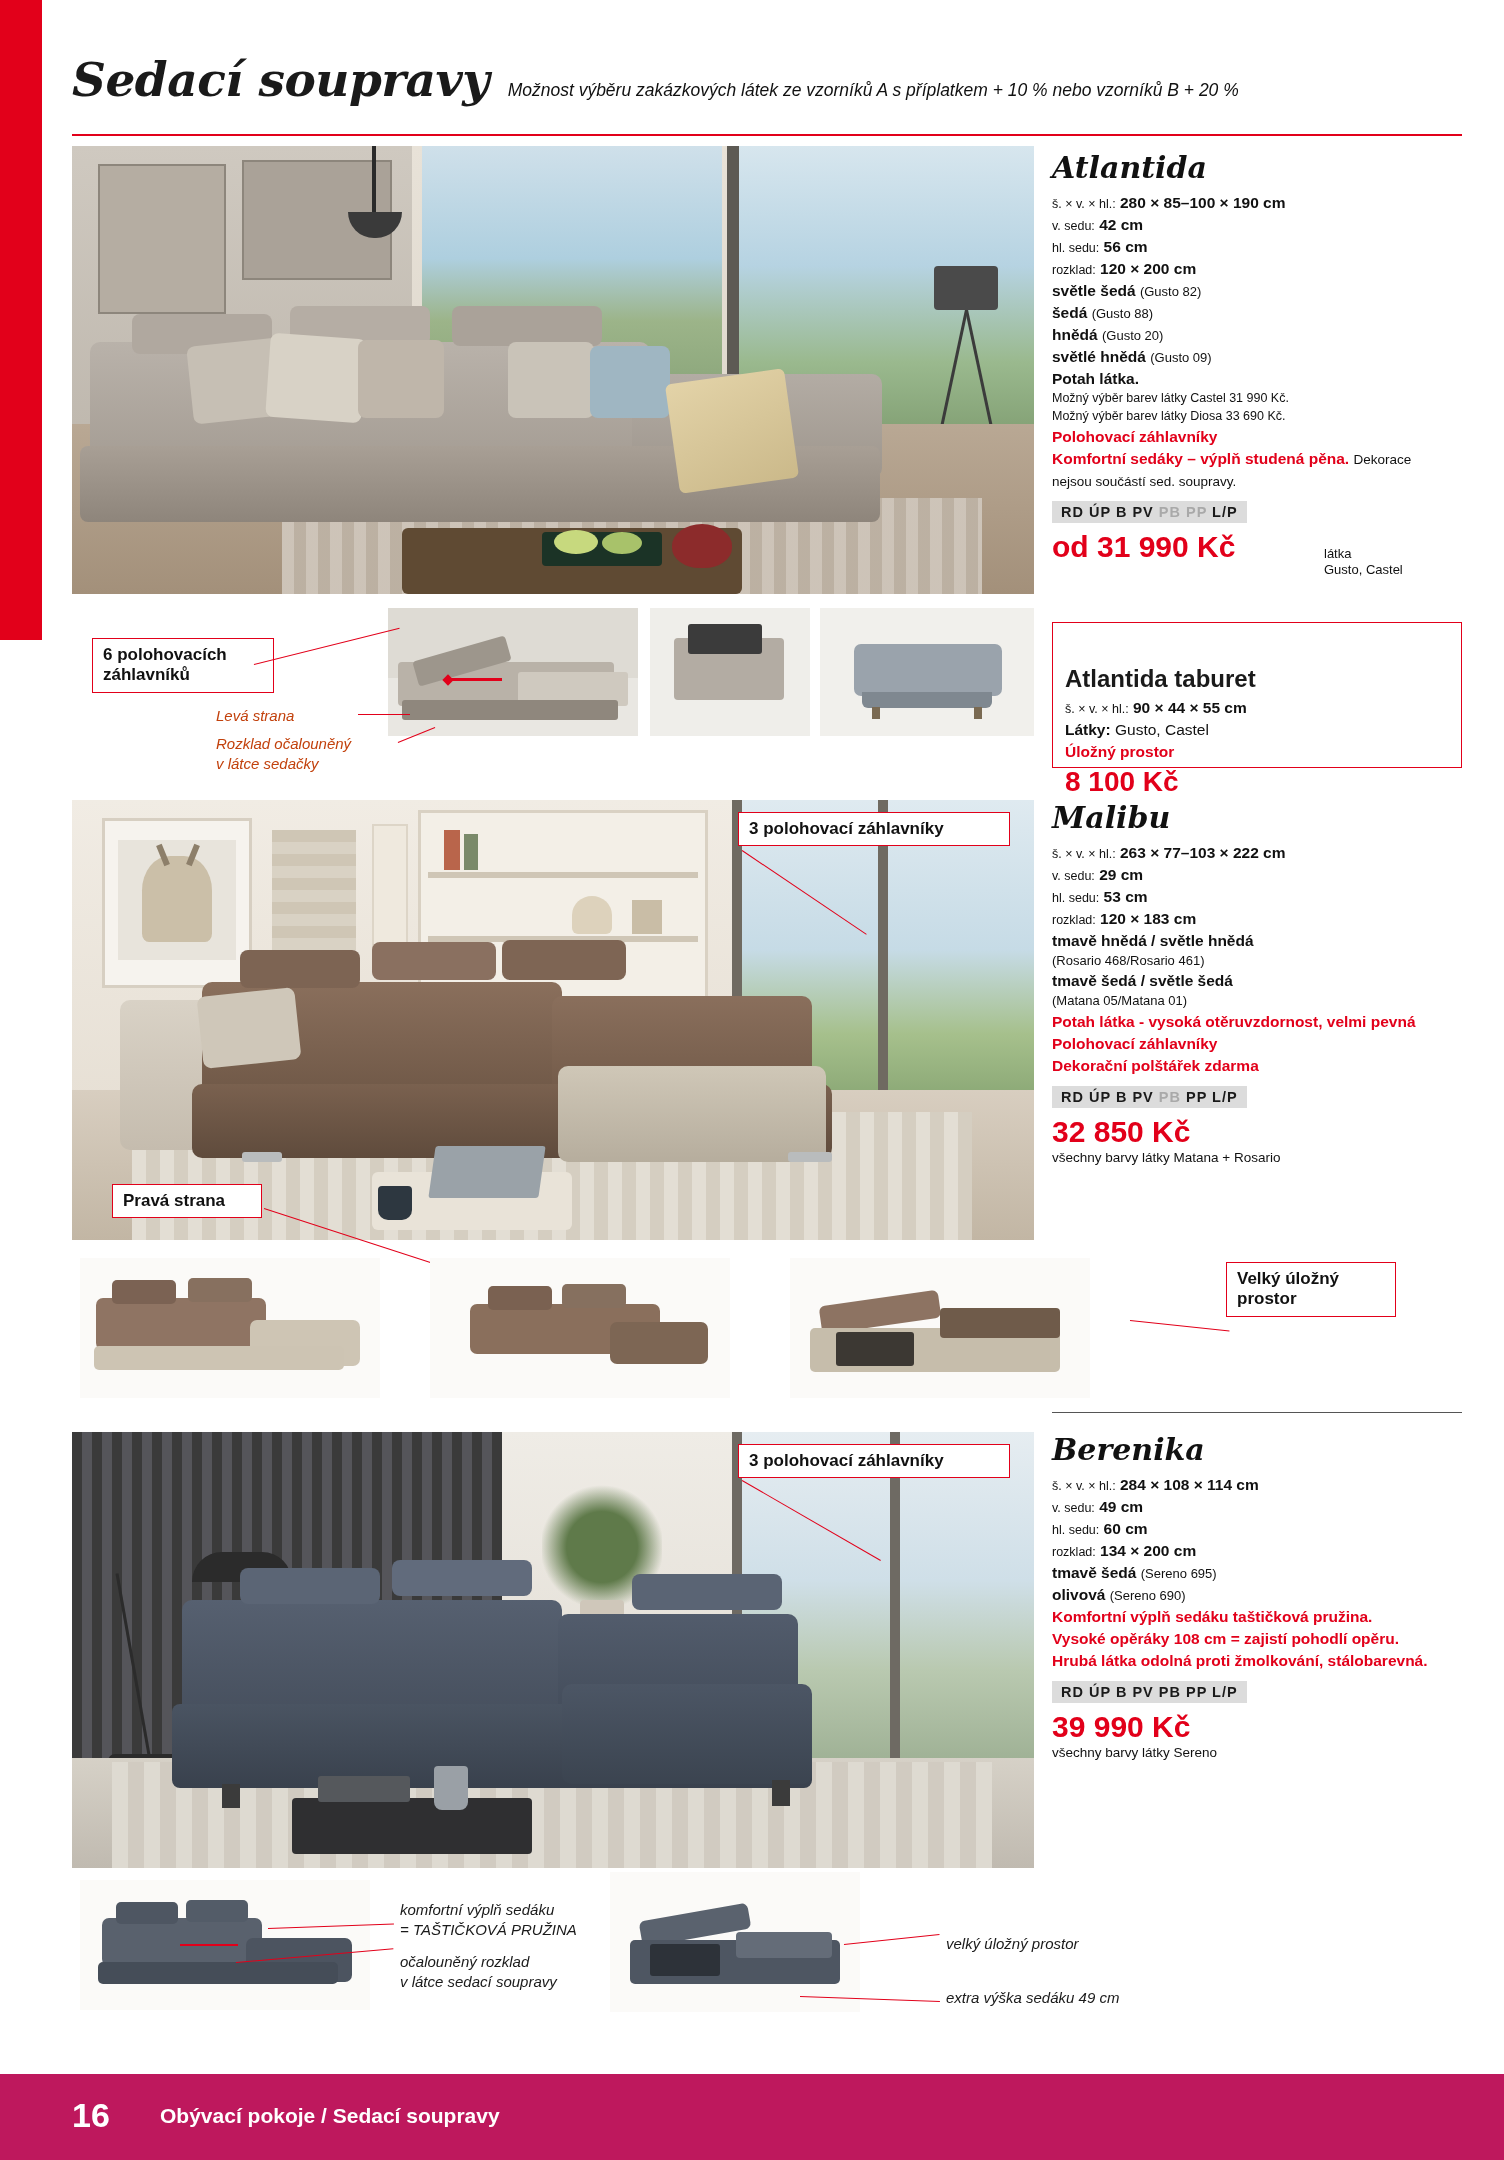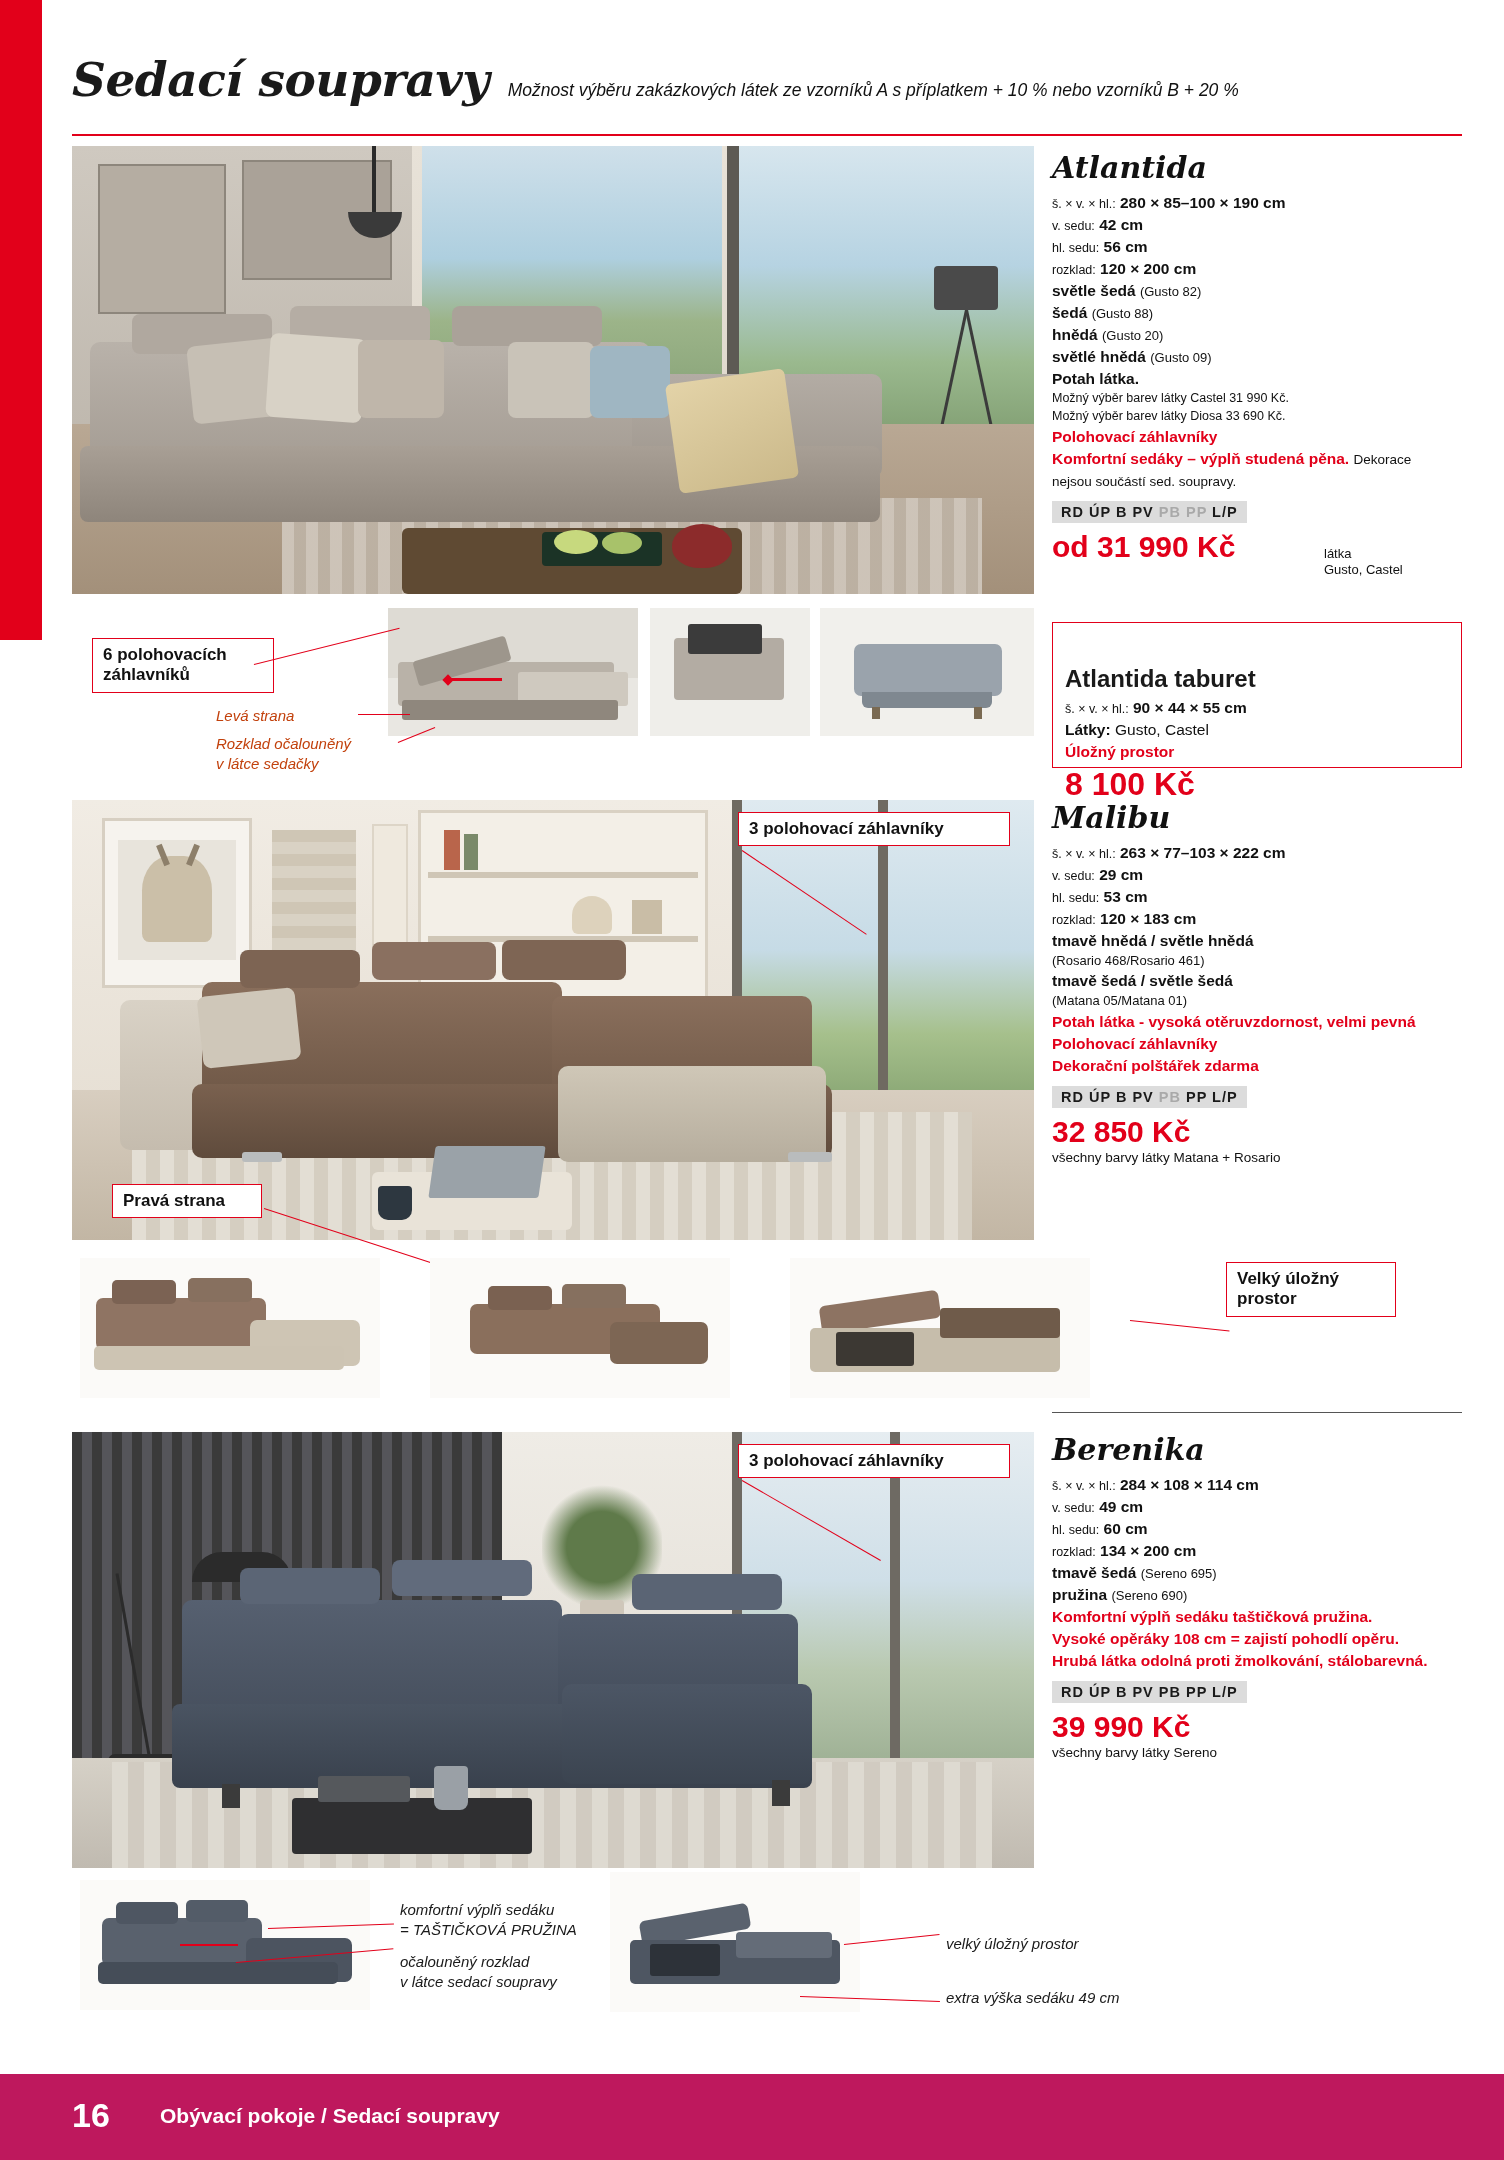--- a/index.html
+++ b/index.html
@@ -54,21 +54,21 @@
   .spec .paren { font-size:13px; font-weight:400; }
   .spec .tiny { font-size:12.5px; }
   .red { color:#e2001a; font-weight:700; }
 
   .badges {
     margin-top:9px; background:#dcdcdc; display:inline-block;
     padding:3px 9px; font-size:14.5px; font-weight:700; letter-spacing:1px; color:#1a1a1a;
   }
   .badges .off { color:#a9a9a9; }
   .price { margin-top:7px; color:#e2001a; font-weight:700; font-size:30px; font-family:"Liberation Sans",sans-serif; }
-  .price.small { font-size:32px; }
+  .price.small { font-size:28px; }
   .price-note { font-size:13.5px; color:#111; margin-top:1px; }
   .price-side { position:absolute; font-size:13px; line-height:1.25; color:#111; }
 
   .taburet-box {
     position:absolute; border:1.6px solid #e2001a; background:#fff; padding:22px 12px 12px 12px;
   }
   .hrule { position:absolute; height:1.4px; background:#555; }
 
   
   .footer { position:absolute; left:0; bottom:0; width:1504px; height:86px; background:#be185d; }
@@ -379,21 +379,21 @@
       <div><span class="tiny">š. × v. × hl.:</span>
            <b>284 × 108 × 114 cm</b></div>
       <div><span class="tiny">v. sedu:</span>
            <b>49 cm</b></div>
       <div><span class="tiny">hl. sedu:</span>
            <b>60 cm</b></div>
       <div><span class="tiny">rozklad:</span>
            <b>134 × 200 cm</b></div>
       <div><b>tmavě šedá</b>
            <span class="paren">(Sereno 695)</span></div>
-      <div><b>pružina</b>
+      <div><b>olivová</b>
            <span class="paren">(Sereno 690)</span></div>
       <div class="red">Komfortní výplň sedáku taštičková pružina.</div>
       <div class="red">Vysoké opěráky 108 cm = zajistí pohodlí opěru.</div>
       <div class="red">Hrubá látka odolná proti žmolkování, stálobarevná.</div>
     </div>
     <div class="badges">
       <span>RD</span>
       <span>ÚP</span>
       <span>B</span>
       <span>PV</span>

